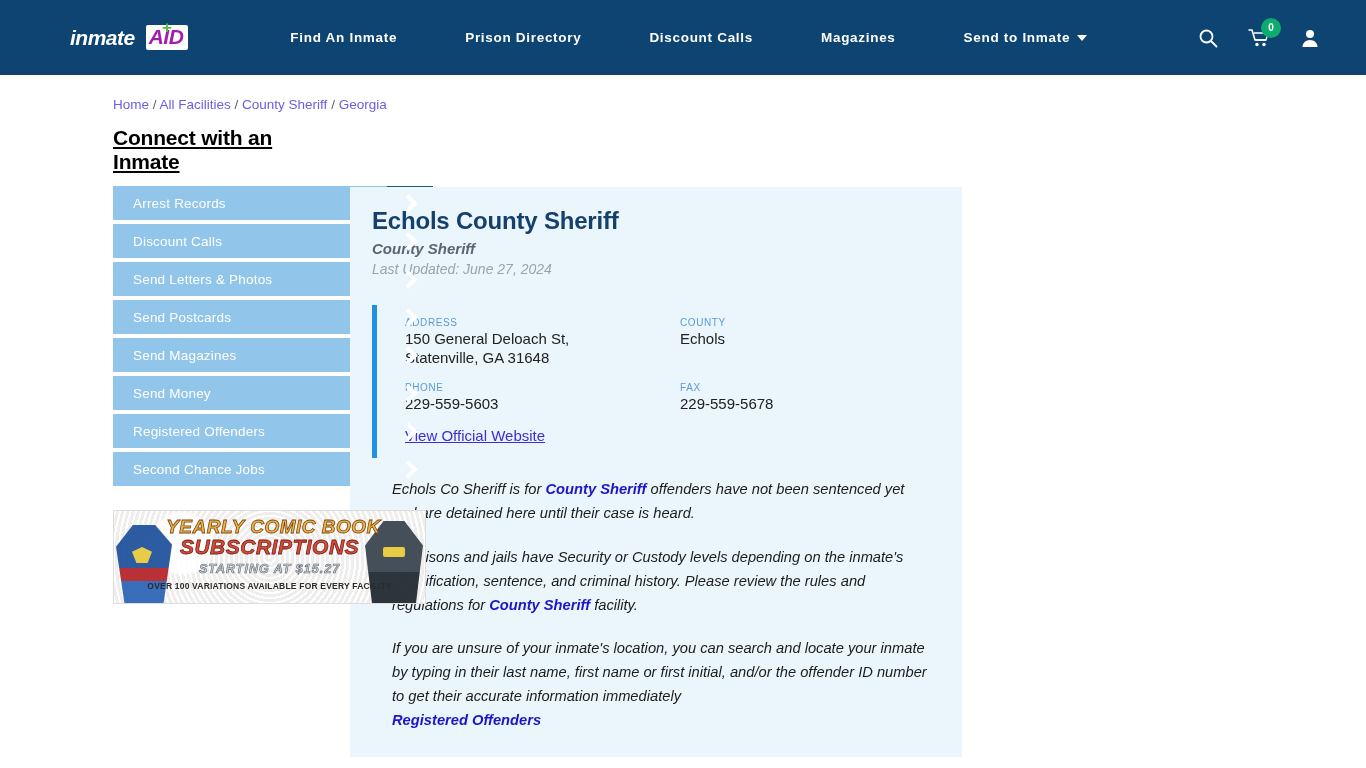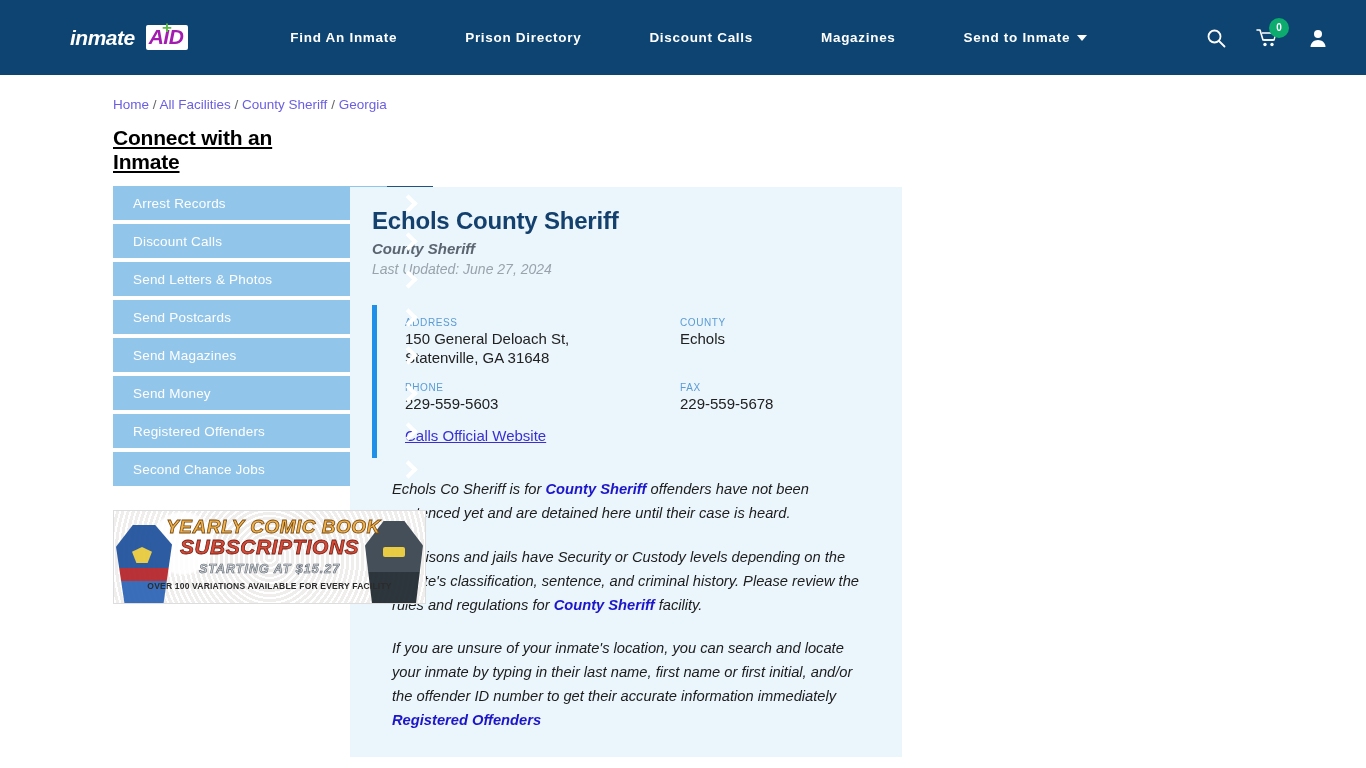--- a/index.html
+++ b/index.html
@@ -10,21 +10,21 @@
     background: #ffffff;
     font-family: "Liberation Sans", sans-serif;
   }
 
   
   .topbar {
     height: 75px;
     background: #0d4471;
     display: flex;
     align-items: center;
-    padding: 0 24px 0 70px;
+    padding: 0 32px 0 70px;
     position: relative;
   }
   .logo {
     display: flex;
     align-items: center;
     height: 30px;
     position: relative;
     margin-right: 68px;
     user-select: none;
   }
@@ -243,21 +243,21 @@
     content:"";
     position:absolute; left:18px; top:26px;
     width:22px; height:10px;
     background:#e8c93a;
     border-radius: 2px;
   }
 
   
   .main-col { padding-top: 112px; margin-left: 10px; }
   .card {
-    width: 552px;
+    width: 612px;
     background: #eaf5fc;
     padding: 20px 28px 24px 22px;
   }
   .card-title {
     font-size: 24px;
     font-weight: bold;
     color: #14406e;
     letter-spacing: -0.2px;
   }
   .card-sub {
@@ -460,21 +460,21 @@
           <div class="info-value">Echols</div>
         </div>
         <div>
           <div class="info-label">PHONE</div>
           <div class="info-value">229-559-5603</div>
         </div>
         <div>
           <div class="info-label">FAX</div>
           <div class="info-value">229-559-5678</div>
         </div>
-        <div class="info-link">Calls Official Website</div>
+        <div class="info-link">View Official Website</div>
       </div>
 
       <div class="para">
         <span>Echols Co Sheriff is for </span><span class="hl">County Sheriff</span><span> offenders have not been sentenced yet and are detained here until their case is heard.</span>
       </div>
 
       <div class="para">
         <span>All prisons and jails have Security or Custody levels depending on the inmate's classification, sentence, and criminal history. Please review the rules and regulations for </span><span class="hl">County Sheriff</span><span> facility.</span>
       </div>
 

